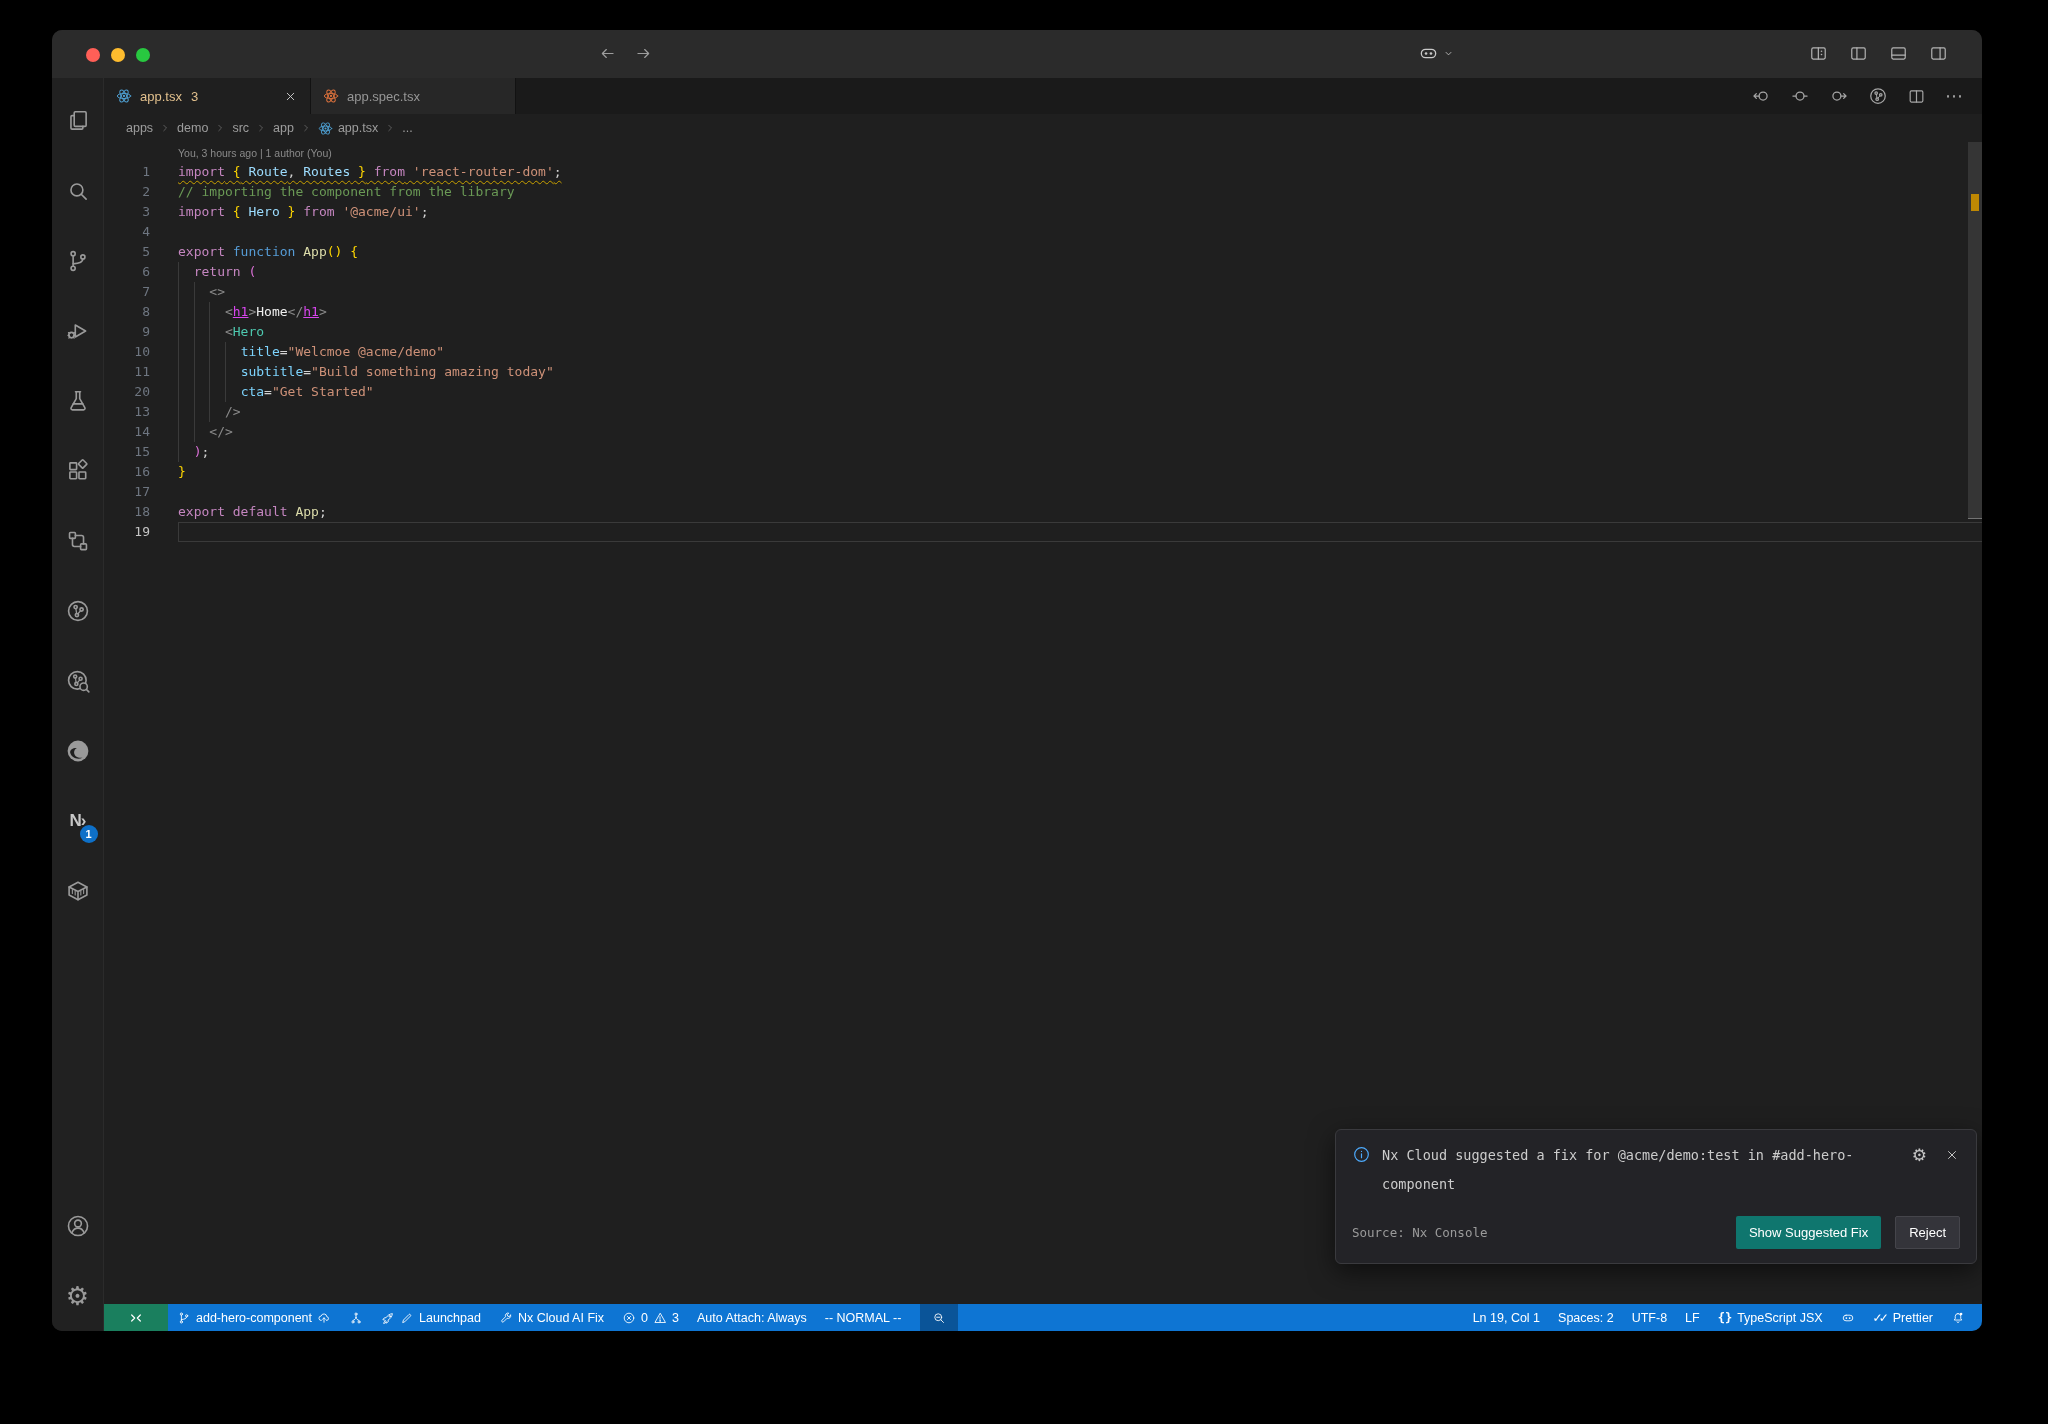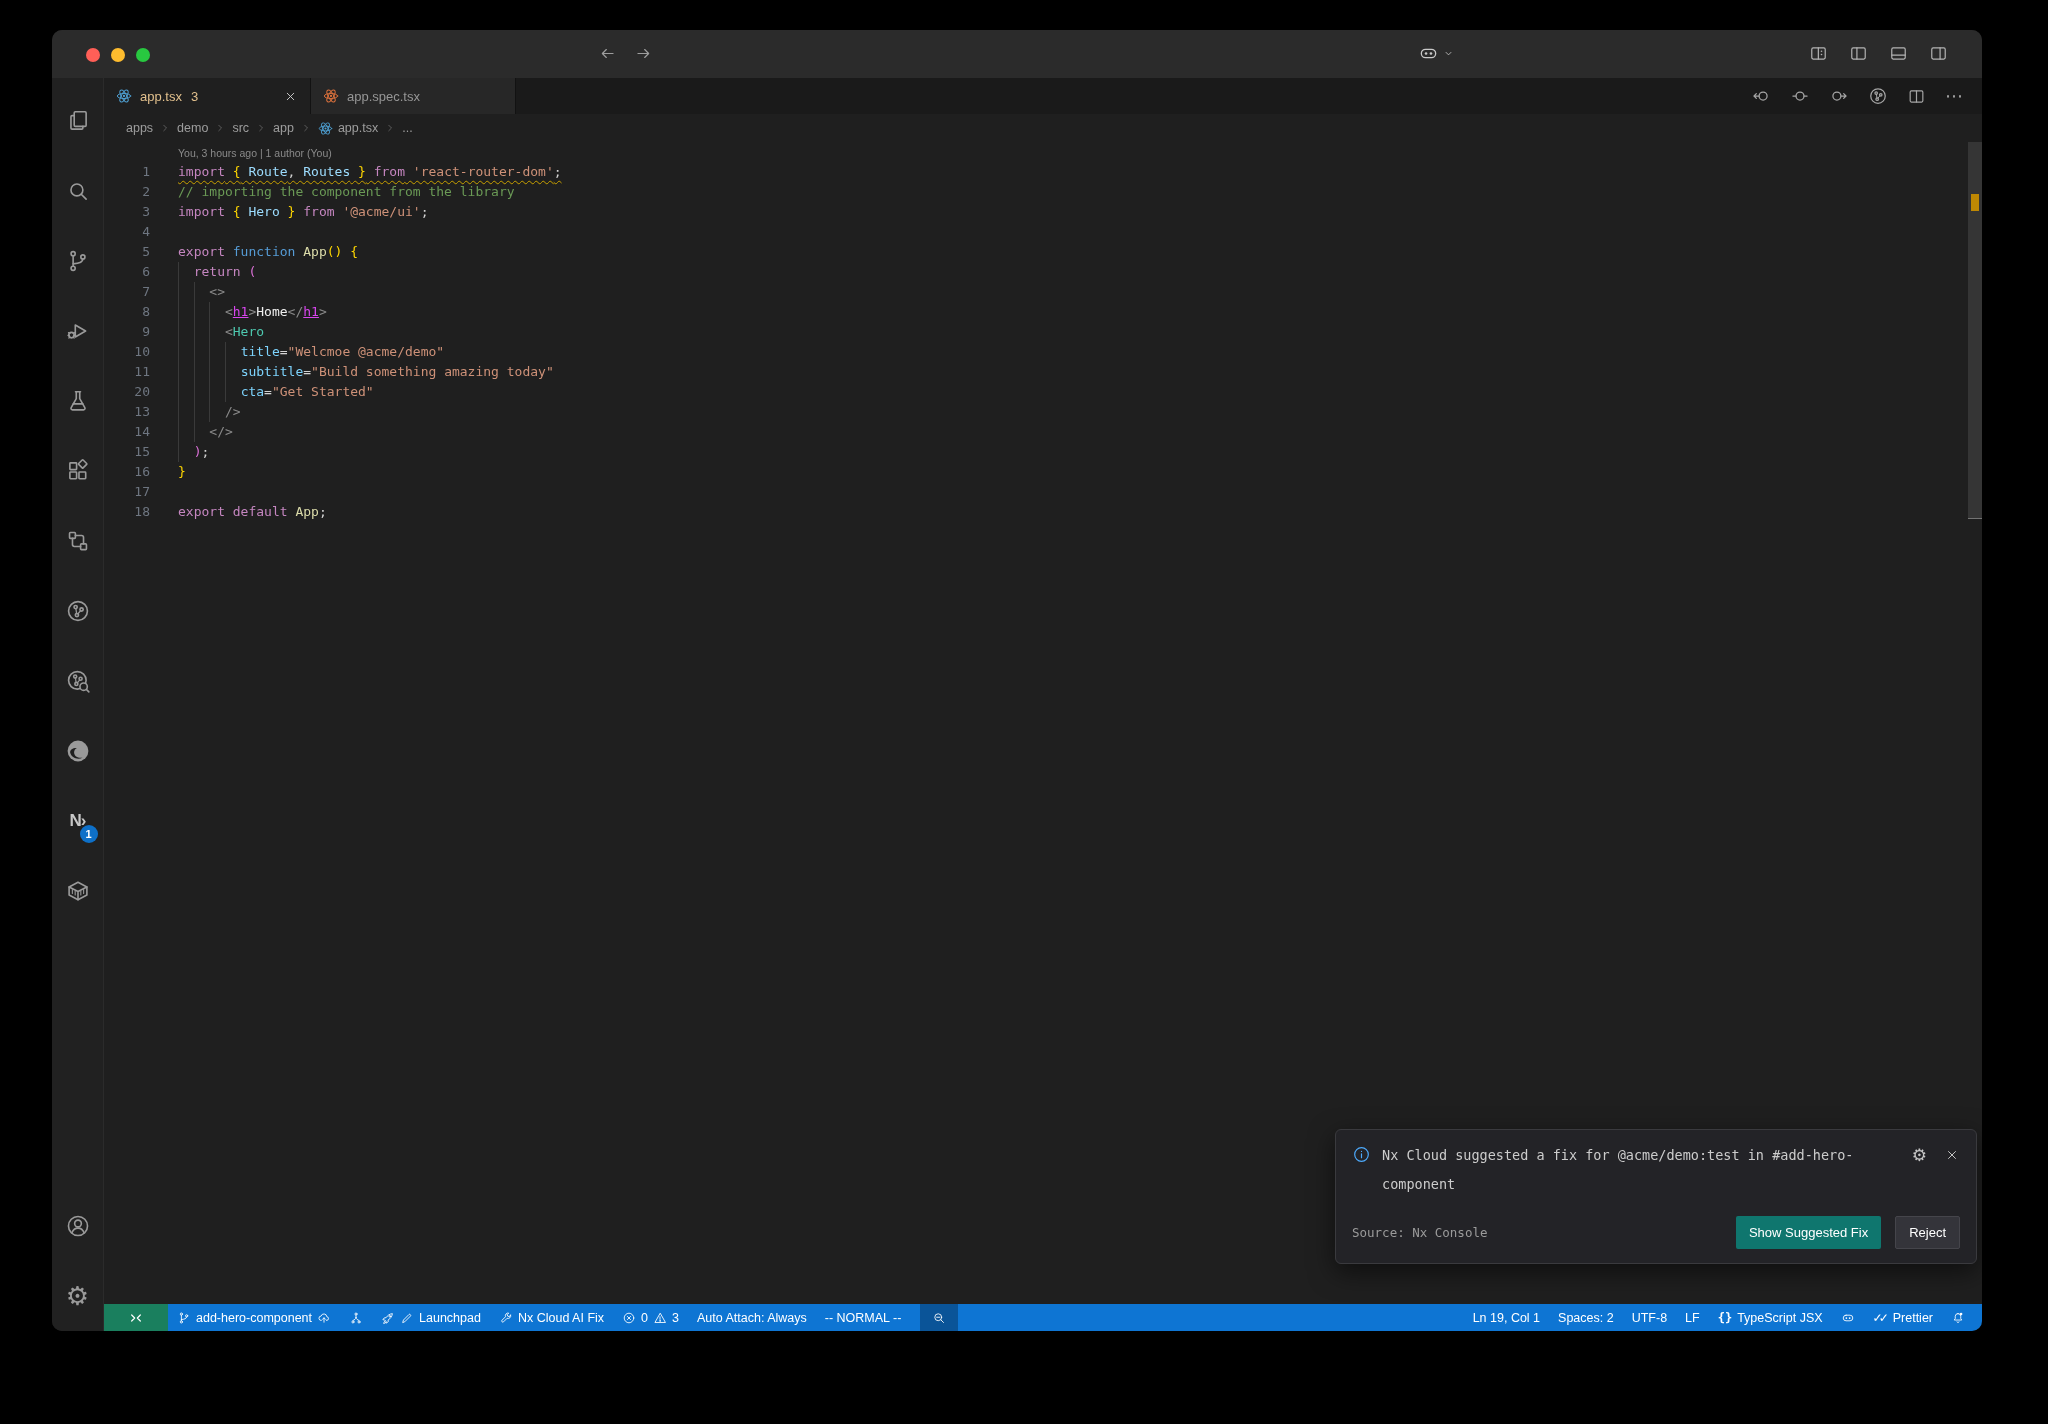--- a/index.html
+++ b/index.html
@@ -494,20 +494,24 @@
               <span class="code"><span class="tk-b1">}</span></span>
             </div>
             <div class="code-row">
               <span class="ln">17</span>
               <span class="code"></span>
             </div>
             <div class="code-row">
               <span class="ln">18</span>
               <span class="code"><span class="tk-kw">export</span><span class="tk-kw"> default</span><span class="tk-fn"> App</span><span class="tk-pl">;</span></span>
             </div>
+            <div class="code-row current">
+              <span class="ln">19</span>
+              <span class="code"></span>
+            </div>
           </div>
         <div class="overview">
           <div class="ov-thumb"></div>
           <div class="ov-marker" id="ov-marker" style="background: rgb(191, 136, 3);"></div>
         </div>
 
         <div class="toast">
           <div class="toast-head">
             <span id="info-ic" class="icon" style="color: rgb(77, 170, 252);">
                 <svg width="19" height="19" viewBox="0 0 24 24" fill="none" stroke="currentColor" stroke-width="1.5" stroke-linecap="round" stroke-linejoin="round">

